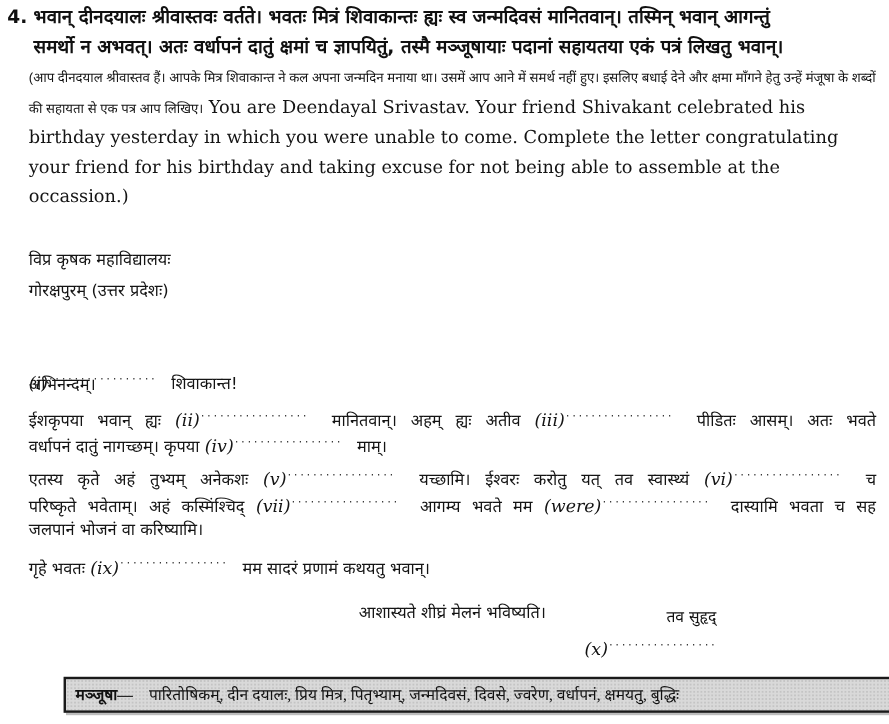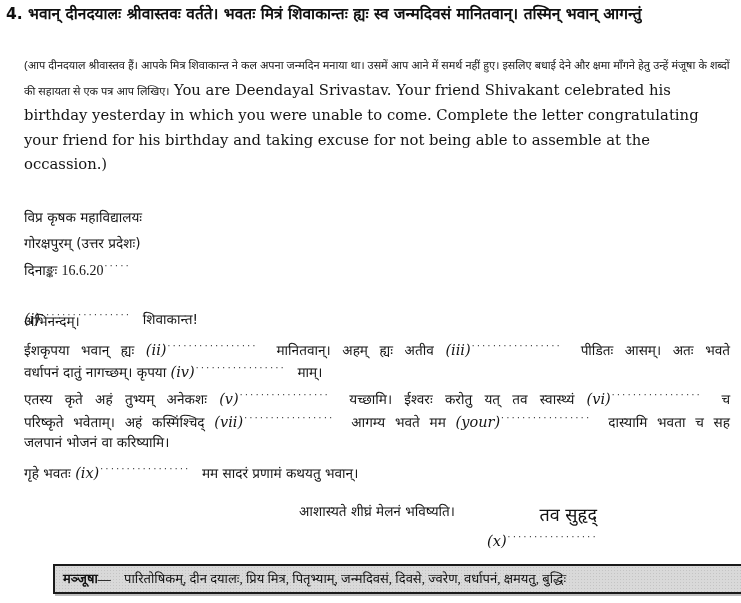--- a/index.html
+++ b/index.html
@@ -40,21 +40,21 @@
   }
   .blank-dots {
     font-family: "DejaVu Sans Mono", monospace; font-size: 8px;
     letter-spacing: 0.5px; vertical-align: 6px; color: #333;
     margin-right: 8px;
   }
   .date-num { font-family: "Liberation Serif", serif; font-size: 14px; }
 
   .closing {
     position: absolute; right: 20px; top: 504px;
-    font-family: "DejaVu Sans", sans-serif; font-size: 18px; line-height: 22px;
+    font-family: "DejaVu Sans", sans-serif; font-size: 13px; line-height: 22px;
   }
   .closing-blank {
     position: absolute; right: 20px; top: 527px;
     font-family: "DejaVu Serif", serif; font-size: 14.5px; line-height: 22px;
   }
 
   
   .word-box {
     position: absolute; left: 16px; top: 564px; width: 708px; height: 30px;
     border: 2px solid #1a1a1a; box-sizing: border-box;
@@ -67,41 +67,38 @@
   }
   .word-box .wb-title { font-weight: bold; margin-right: 10px; }
 </style>
 </head>
 <body>
 
 <div class="page">
 
   <div class="q-head">
     <span class="q-num">4.</span><span>भवान् दीनदयालः श्रीवास्तवः वर्तते। भवतः मित्रं शिवाकान्तः ह्यः स्व जन्मदिवसं मानितवान्। तस्मिन् भवान् आगन्तुं</span>
+    <span class="q-line2">समर्थो न अभवत्। अतः वर्धापनं दातुं क्षमां च ज्ञापयितुं, तस्मै मञ्जूषायाः पदानां सहायतया एकं पत्रं लिखतु भवान्।</span>
   </div>
 
   <div class="instr">
     <span class="hi">(आप दीनदयाल श्रीवास्तव हैं। आपके मित्र शिवाकान्त ने कल अपना जन्मदिन मनाया था। उसमें आप आने में समर्थ नहीं हुए। इसलिए बधाई देने और क्षमा माँगने हेतु उन्हें मंजूषा के शब्दों की सहायता से एक पत्र आप लिखिए।</span>
     <span class="en">You are Deendayal Srivastav. Your friend Shivakant celebrated his birthday yesterday in which you were unable to come. Complete the letter congratulating your friend for his birthday and taking excuse for not being able to assemble at the occassion.)</span>
   </div>
 
   <div class="letter-line" style="top:232px">गोरक्षपुरम् (उत्तर प्रदेशः)</div>
   <div class="letter-line" style="top:206px">विप्र कृषक महाविद्यालयः</div>
-  <div class="letter-line" style="top:256px">
-    <span>दिनाङ्कः</span>
-    <span class="date-num">16.6.20</span><span class="blank-dots">·····</span>
-  </div>
 
   <div id="letter-body">
       <div class="letter-line" style="top: 285px; margin-top: 20px;"><span><span class="blank-label">(i)</span><span class="blank-dots">·················</span></span> <span>शिवाकान्त!</span></div>
       <div class="letter-line" style="top: 310px;"><span>अभिनन्दम्।</span></div>
       <div class="letter-line justify" style="top: 336px;"><span>ईशकृपया भवान् ह्यः </span><span><span class="blank-label">(ii)</span><span class="blank-dots">·················</span></span> <span>मानितवान्। अहम् ह्यः अतीव </span><span><span class="blank-label">(iii)</span><span class="blank-dots">·················</span></span> <span>पीडितः आसम्। अतः भवते</span></div>
       <div class="letter-line" style="top: 358px;"><span>वर्धापनं दातुं नागच्छम्। कृपया </span><span><span class="blank-label">(iv)</span><span class="blank-dots">·················</span></span> <span>माम्।</span></div>
       <div class="letter-line justify" style="top: 385px;"><span>एतस्य कृते अहं तुभ्यम् अनेकशः </span><span><span class="blank-label">(v)</span><span class="blank-dots">·················</span></span> <span>यच्छामि। ईश्वरः करोतु यत् तव स्वास्थ्यं </span><span><span class="blank-label">(vi)</span><span class="blank-dots">·················</span></span> <span>च</span></div>
-      <div class="letter-line justify" style="top: 408px;"><span>परिष्कृते भवेताम्। अहं कस्मिंश्चिद् </span><span><span class="blank-label">(vii)</span><span class="blank-dots">·················</span></span> <span>आगम्य भवते मम </span><span><span class="blank-label">(your)</span><span class="blank-dots">·················</span></span> <span>दास्यामि भवता च सह</span></div>
+      <div class="letter-line justify" style="top: 408px;"><span>परिष्कृते भवेताम्। अहं कस्मिंश्चिद् </span><span><span class="blank-label">(vii)</span><span class="blank-dots">·················</span></span> <span>आगम्य भवते मम </span><span><span class="blank-label">(were)</span><span class="blank-dots">·················</span></span> <span>दास्यामि भवता च सह</span></div>
       <div class="letter-line" style="top: 431px;"><span>जलपानं भोजनं वा करिष्यामि।</span></div>
       <div class="letter-line" style="top: 459px;"><span>गृहे भवतः </span><span><span class="blank-label">(ix)</span><span class="blank-dots">·················</span></span> <span>मम सादरं प्रणामं कथयतु भवान्।</span></div>
       <div class="letter-line" style="top: 500px; text-align: center;"><span>आशास्यते शीघ्रं मेलनं भविष्यति।</span></div>
     </div>
 
   <div class="closing">तव सुहृद्</div>
   <div class="closing-blank">
     <span class="blank-label">(x)</span><span class="blank-dots" style="margin-right:0">·················</span>
   </div>
 

